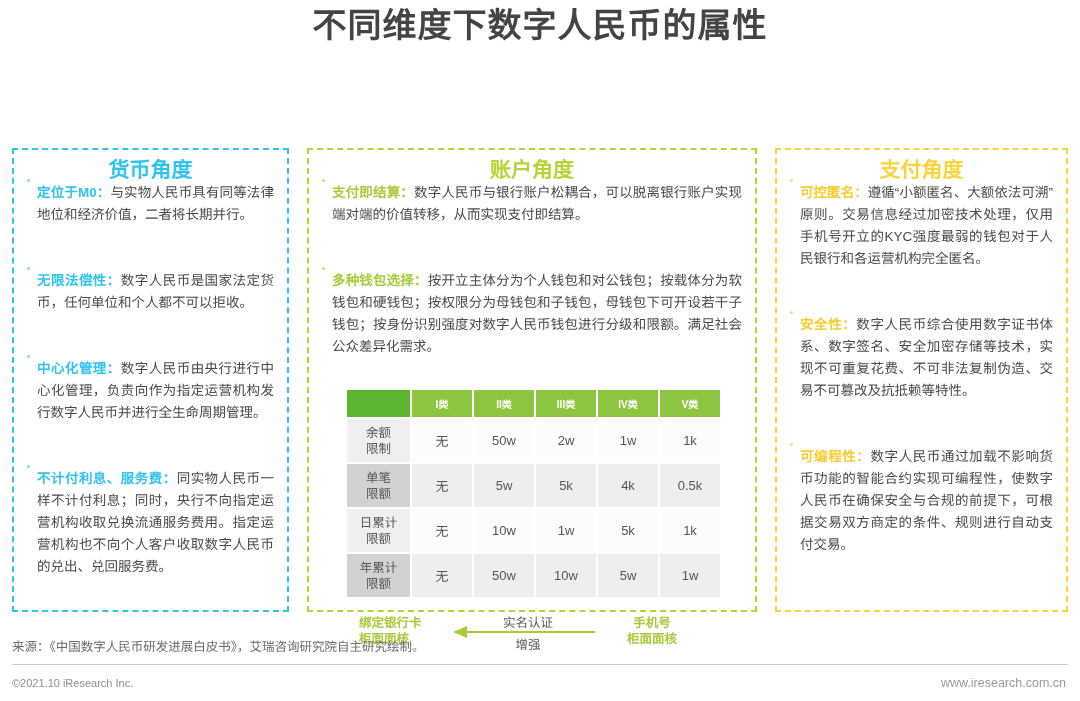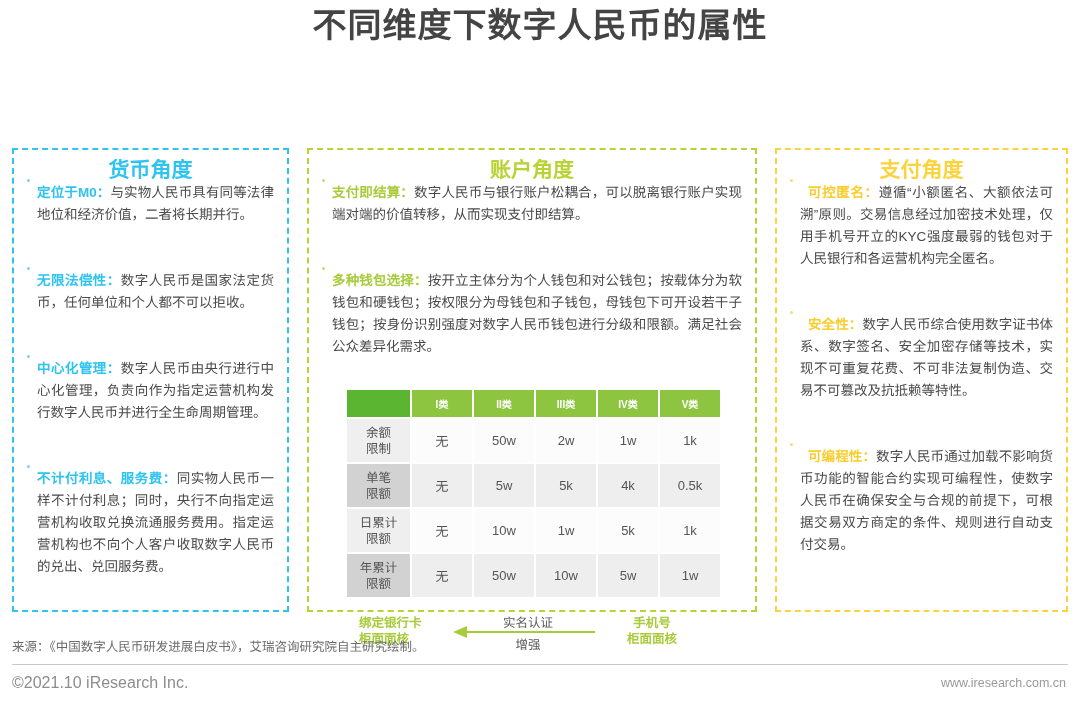--- a/index.html
+++ b/index.html
@@ -119,21 +119,21 @@
   .bullet-text {
     flex: 1 1 auto;
     font-size: 13.5px;
     line-height: 22px;
     color: #4a4a4a;
     text-align: justify;
   }
   .bullet-term { font-weight: bold; }
   .col-currency .bullet-term { color: #2fc3ef; }
   .col-account  .bullet-term { color: #a8cb3a; }
-  .col-payment  .bullet-term { color: #f8cd2f; margin-left: 8px; }
+  .col-payment  .bullet-term { color: #f8cd2f; }
 
   
   .wallet-table-wrap {
     margin: 8px 0 0 23px;
   }
   table.wallet-table {
     border-collapse: separate;
     border-spacing: 2px;
     font-size: 13px;
     color: #555555;
@@ -255,21 +255,21 @@
     left: 12px;
     top: 664px;
     width: 1056px;
     height: 1px;
     background: #c9c9c9;
   }
   .copyright {
     position: absolute;
     left: 12px;
     top: 674px;
-    font-size: 16px;
+    font-size: 11px;
     color: #8d8d8d;
     line-height: 18px;
   }
   .site-url {
     position: absolute;
     right: 14px;
     top: 674px;
     font-size: 12.5px;
     color: #9a9a9a;
     line-height: 18px;

